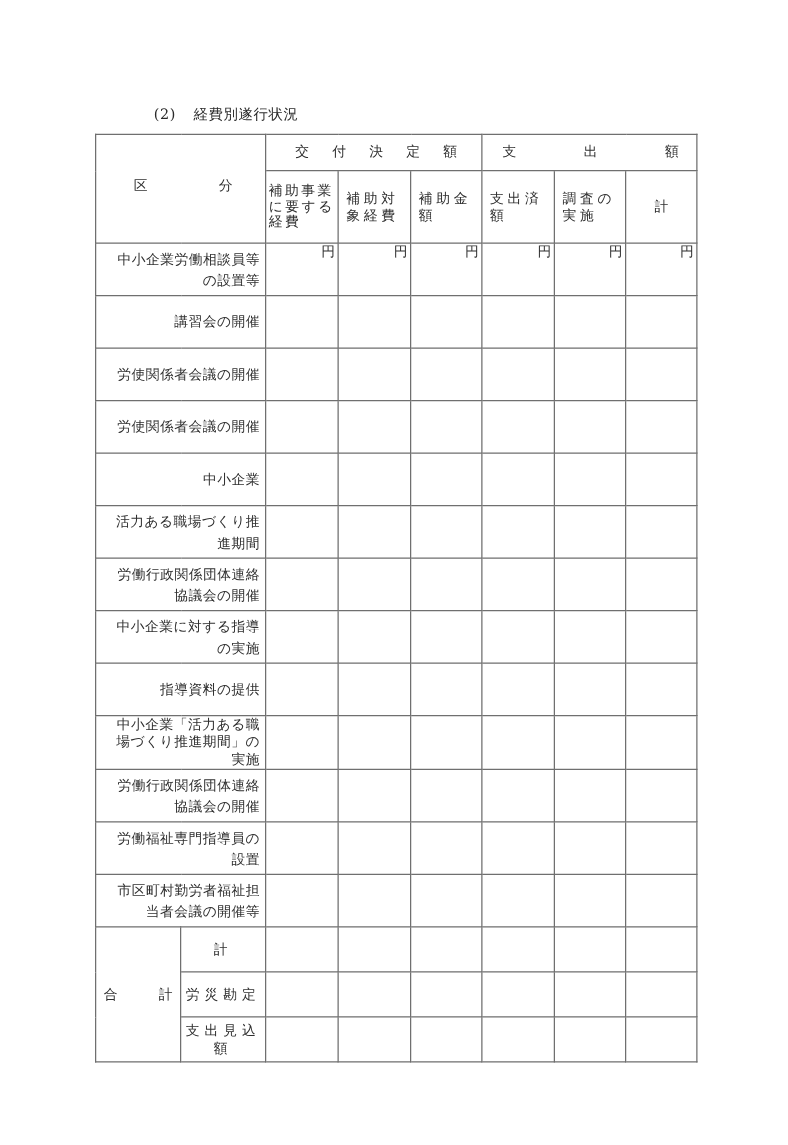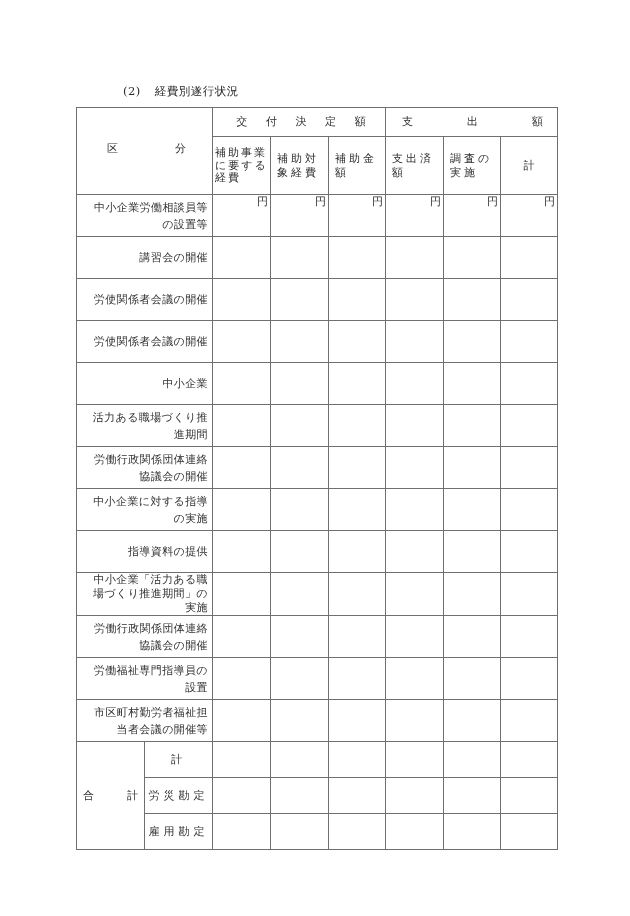--- a/index.html
+++ b/index.html
@@ -81,21 +81,21 @@
         <span>出</span>
         <span>額</span>
       </div>
     </td>
   </tr>
 
   <tr class="hdr-sub">
     <td class="subhdr tight">補助事業に要する経費</td>
     <td class="subhdr" style="padding-left:6px !important;">補助対象経費</td>
     <td class="subhdr" style="padding-left:6px !important;">補助金額</td>
-    <td class="subhdr" style="padding-left:6px !important;">支出済額</td>
+    <td class="subhdr" style="padding-left:6px !important;font-family:Liberation Serif, serif;">支出済額</td>
     <td class="subhdr" style="padding-left:6px !important;">調査の実施</td>
     <td class="center">計</td>
   </tr>
 
   <tr class="body-row">
     <td colspan="2" class="rowlabel">中小企業労働相談員等の設置等</td>
     <td class="yen">円</td>
     <td class="yen">円</td>
     <td class="yen">円</td>
     <td class="yen">円</td>
@@ -229,21 +229,21 @@
   <tr class="total-row">
     <td class="total-label">労災勘定</td>
     <td></td>
         <td></td>
         <td></td>
         <td></td>
         <td></td>
         <td></td>
   </tr>
   <tr class="total-row">
-    <td class="total-label">雇用勘定</td>
+    <td class="total-label">支出見込額</td>
     <td></td>
         <td></td>
         <td></td>
         <td></td>
         <td></td>
         <td></td>
   </tr>
 </tbody>
   </table>
 

